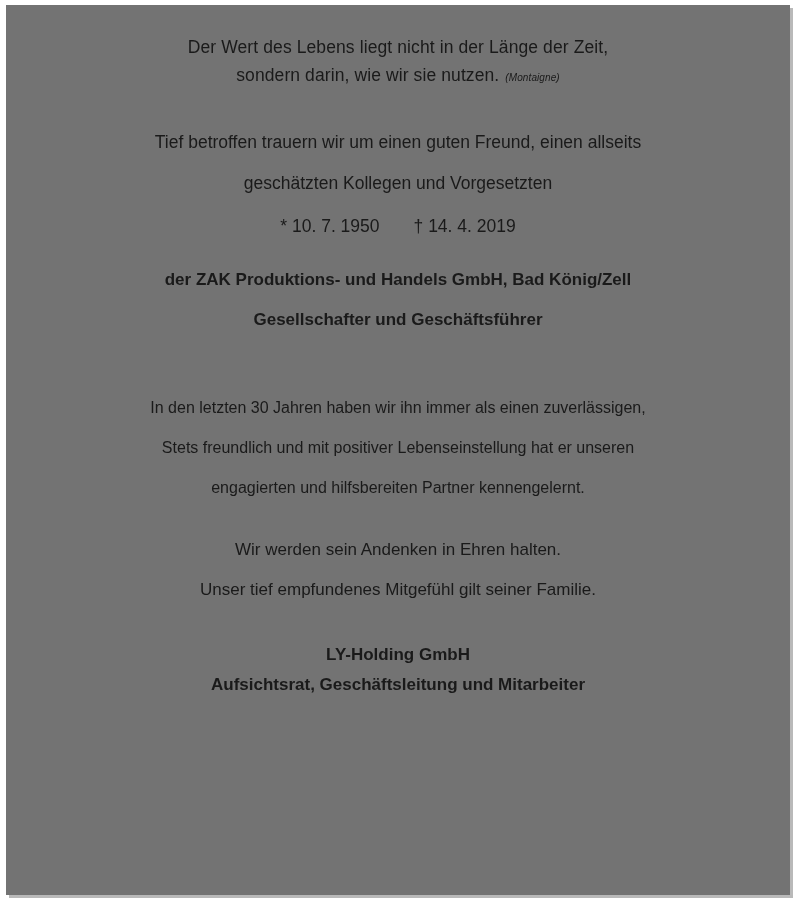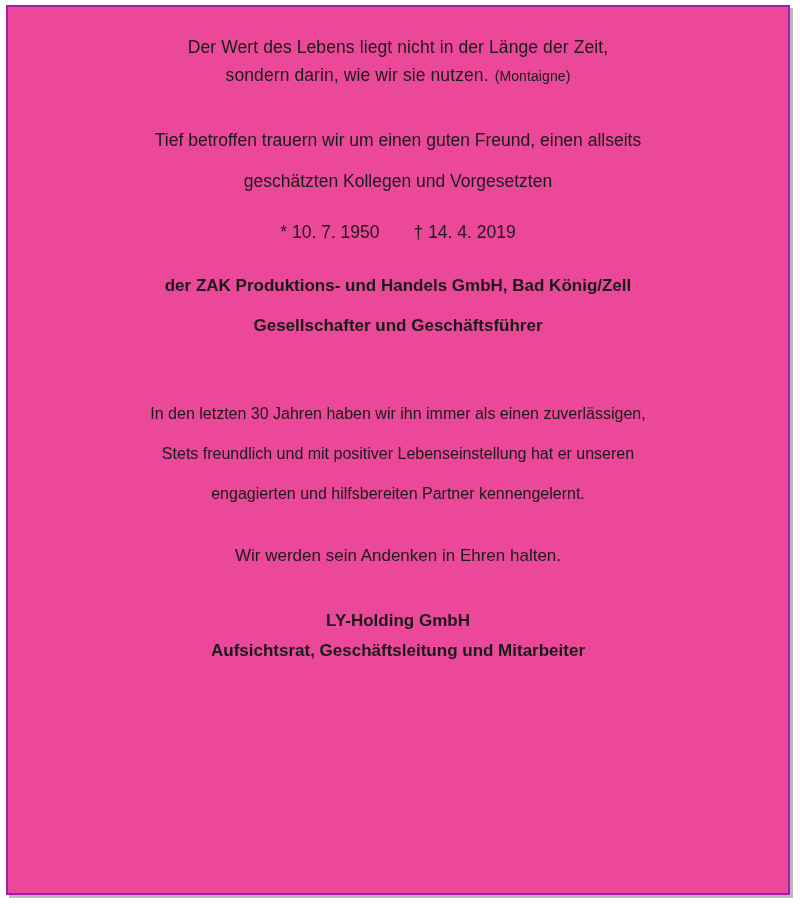--- a/index.html
+++ b/index.html
@@ -23,22 +23,22 @@
     box-sizing: border-box;
   }
 
   
   .frame {
     position: absolute;
     left: 6px;
     top: 5px;
     right: 10px;
     bottom: 12px;
-    border: 2px solid #a21caf;
-    background: #ec4899;
+    border: 2px solid #737373;
+    background: #737373;
     box-shadow: 3px 3px 0 0 #b9b9b9;
     box-sizing: border-box;
     overflow: hidden;
   }
 
   .content {
     position: absolute;
     left: 0;
     right: 0;
     top: 0;
@@ -49,41 +49,42 @@
   }
 
   .quote {
     font-size: 17.5px;
     line-height: 28px;
     font-weight: 400;
     letter-spacing: 0.1px;
     margin: 0;
   }
   .quote .attrib {
-    font-size: 14px;
+    font-size: 10px;
     margin-left: 6px;
+    font-style: italic;
   }
 
   .intro {
     margin-top: 30px;
     font-size: 17.5px;
     line-height: 41px;
     font-weight: 400;
   }
 
   .name {
     margin-top: 28px;
     font-size: 42px;
     line-height: 52px;
     font-weight: 700;
     letter-spacing: 0.2px;
   }
 
   .dates {
-    margin-top: 17px;
+    margin-top: 9px;
     font-size: 17.5px;
     line-height: 26px;
     font-weight: 400;
   }
   .dates .gap {
     display: inline-block;
     width: 34px;
   }
 
   .roles {
@@ -150,20 +151,21 @@
       </div>
 
       <div class="body-block">
         <span class="line">In den letzten 30 Jahren haben wir ihn immer als einen zuverlässigen,</span>
         <span class="line">Stets freundlich und mit positiver Lebenseinstellung hat er unseren</span>
         <span class="line">engagierten und hilfsbereiten Partner kennengelernt.</span>
       </div>
 
       <div class="body-block-2">
         <span class="line">Wir werden sein Andenken in Ehren halten.</span>
+        <span class="line">Unser tief empfundenes Mitgefühl gilt seiner Familie.</span>
       </div>
 
       <div class="signature">
         <span class="line">LY-Holding GmbH</span>
         <span class="line">Aufsichtsrat, Geschäftsleitung und Mitarbeiter</span>
       </div>
 
     </div>
   </div>
 </div>

